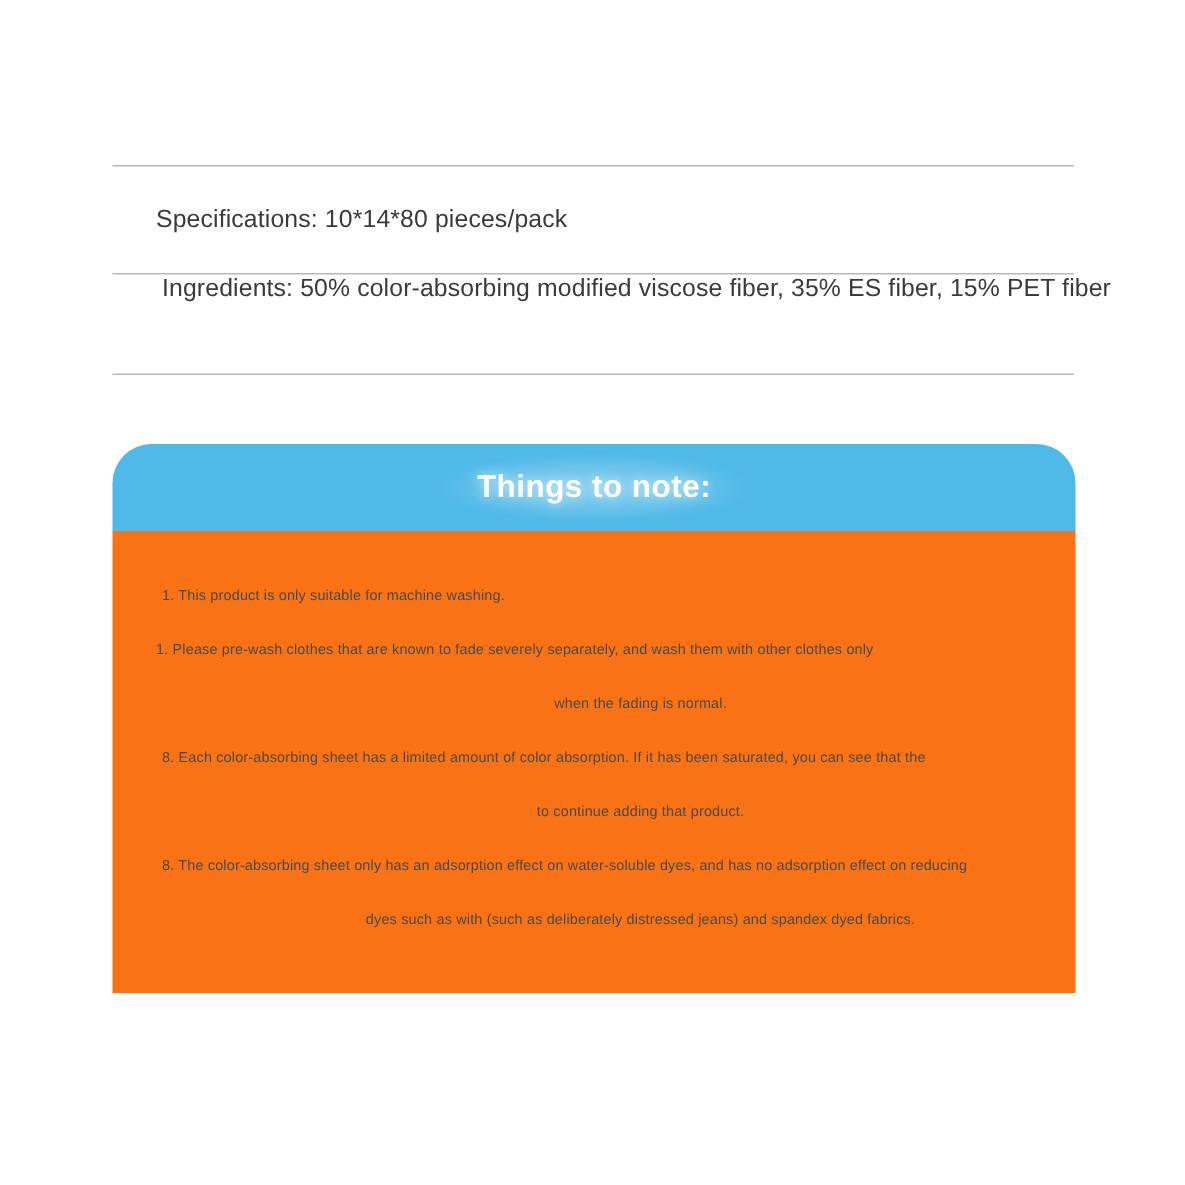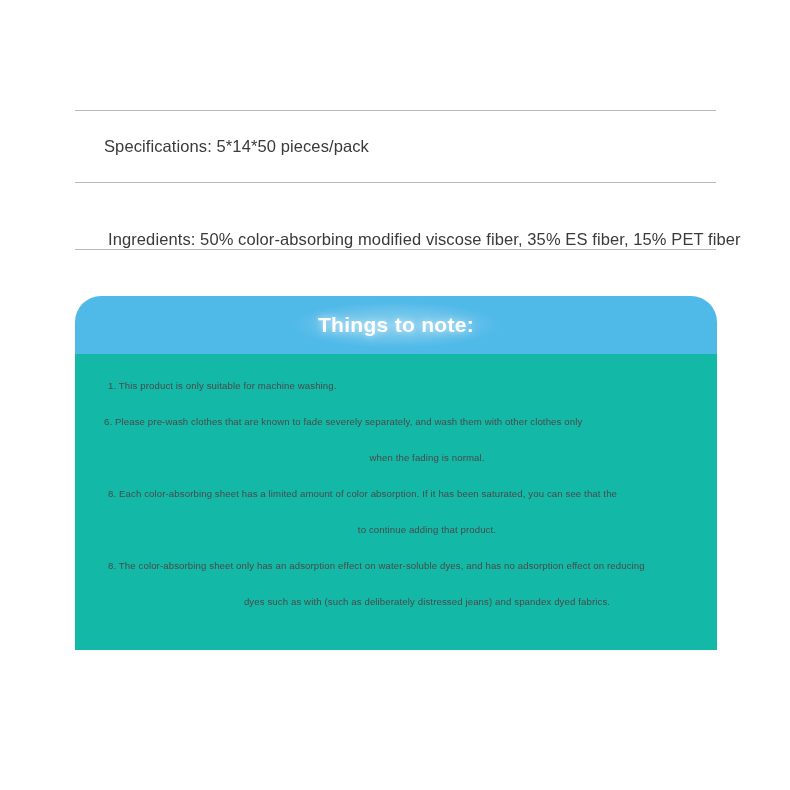--- a/index.html
+++ b/index.html
@@ -59,21 +59,21 @@
     padding-left: 29px;
     box-sizing: border-box;
     font-size: 16.5px;
     color: #3a3a3a;
     letter-spacing: 0.1px;
     white-space: nowrap;
   }
 
   .ingredients-row {
     display: flex;
-    align-items: flex-end;
+    align-items: flex-start;
     height: 66px;
     padding-left: 33px;
     box-sizing: border-box;
   }
 
   .ingredients-text {
     font-size: 16.5px;
     color: #3a3a3a;
     letter-spacing: 0.1px;
     white-space: nowrap;
@@ -118,22 +118,22 @@
     position: relative;
     font-size: 21px;
     font-weight: bold;
     color: #ffffff;
     letter-spacing: 0.3px;
     text-shadow: 0 0 7px rgba(255,255,255,0.55),
                  0 0 14px rgba(255,255,255,0.30);
   }
 
   .notes-body {
-    background: #14b8a6;
-    padding: 14px 0 30px 0;
+    background: #f97316;
+    padding: 26px 0 30px 0;
   }
 
   .note-item {
     font-size: 9.6px;
     color: #4a4a4a;
     letter-spacing: 0.12px;
     line-height: 36px;
     white-space: nowrap;
   }
 
@@ -152,21 +152,21 @@
 </head>
 <body>
 
 <div class="page">
 
   <div class="spec-block">
 
     <div class="divider"></div>
 
     <div class="spec-row">
-      <div class="spec-value">Specifications: 5*14*50 pieces/pack</div>
+      <div class="spec-value">Specifications: 10*14*80 pieces/pack</div>
     </div>
 
     <div class="divider"></div>
 
     <div class="ingredients-row">
       <div class="ingredients-text">Ingredients: 50% color-absorbing modified viscose fiber, 35% ES fiber, 15% PET fiber</div>
     </div>
 
     <div class="divider"></div>
   </div>
@@ -178,21 +178,21 @@
       <div class="notes-title">Things to note:</div>
     </div>
 
     <div class="notes-body">
 
       <div class="note-item indent-a">
         <div class="note-line-first">1. This product is only suitable for machine washing.</div>
       </div>
 
       <div class="note-item indent-b">
-        <div class="note-line-first">6. Please pre-wash clothes that are known to fade severely separately, and wash them with other clothes only</div>
+        <div class="note-line-first">1. Please pre-wash clothes that are known to fade severely separately, and wash them with other clothes only</div>
         <div class="note-line-cont">when the fading is normal.</div>
       </div>
 
       <div class="note-item indent-a">
         <div class="note-line-first">8. Each color-absorbing sheet has a limited amount of color absorption. If it has been saturated, you can see that the</div>
         <div class="note-line-cont">to continue adding that product.</div>
       </div>
 
       <div class="note-item indent-a">
         <div class="note-line-first">8. The color-absorbing sheet only has an adsorption effect on water-soluble dyes, and has no adsorption effect on reducing</div>

